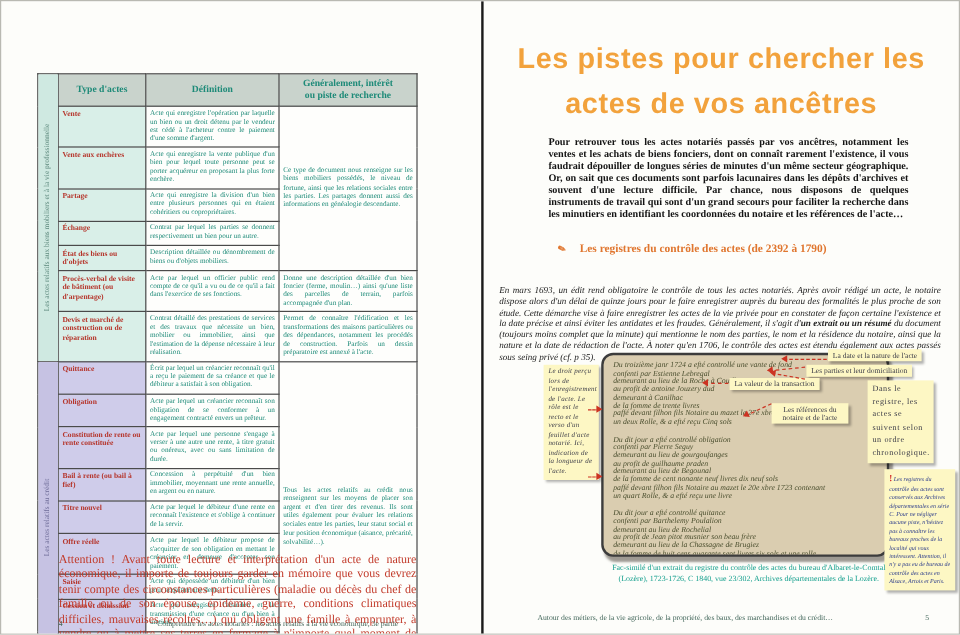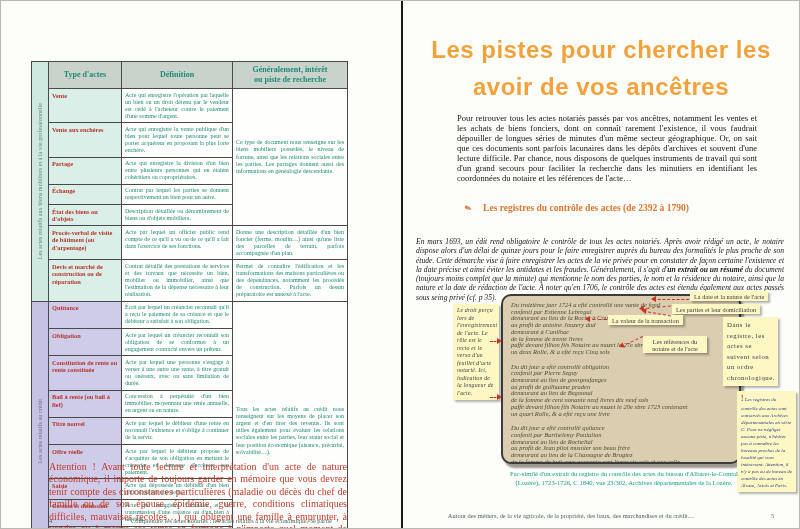--- a/index.html
+++ b/index.html
@@ -50,21 +50,21 @@
 
   
   .page-right { position:absolute; left:400px; top:0; width:400px; height:529px; }
   .title {
     position:absolute; left:30px; top:30px; width:340px; text-align:center;
     font-family:"Liberation Sans", sans-serif; font-weight:bold;
     font-size:24px; line-height:1.55; color:#f2a23c; letter-spacing:.5px;
   }
   .intro {
     position:absolute; left:56px; top:112px; width:300px;
-    font-weight:normal; font-size:8.5px; line-height:10px; text-align:justify; color:#141414;
+    font-weight:bold; font-size:8.5px; line-height:10px; text-align:justify; color:#141414;
   }
   .sec-head { position:absolute; left:64px; top:202px; font-size:9.5px; font-weight:bold; color:#e0762f; }
   .sec-head .marker { display:inline-block; margin-right:9px; font-size:8px; transform:rotate(-20deg); color:#e0762f; }
   .body-par {
     position:absolute; left:15px; top:236px; width:368px;
     font-size:7.6px; line-height:9.3px; text-align:justify; color:#202020;font-style:italic;
   }
   .facsimile {
     position:absolute; left:100px; top:293px; width:240px; height:170px;
     background:#dacdb0; border:2px solid #3c3c3c; border-radius:10px;
@@ -213,21 +213,21 @@
     <p class="warning">Attention ! Avant toute lecture et interprétation d'un acte de nature économique, il importe de toujours garder en mémoire que vous devrez tenir compte des circonstances particulières (maladie ou décès du chef de famille ou de son épouse, épidémie, guerre, conditions climatiques difficiles, mauvaises récoltes…) qui obligent une famille à emprunter, à vendre ou à mettre ses terres en fermage à n'importe quel moment de l'année.</p>
 
     <div class="footer-left">
       <span class="pnum">4</span>
       <span class="ftext">Comprendre les actes notariés : les actes relatifs à la vie économique, 3e partie</span>
     </div>
   </div>
 
   <div class="page-right">
 
-    <h1 class="title">Les pistes pour chercher les avoir de vos ancêtres</h1>
+    <h1 class="title">Les pistes pour chercher les actes de vos ancêtres</h1>
 
     <p class="intro">Pour retrouver tous les actes notariés passés par vos ancêtres, notamment les ventes et les achats de biens fonciers, dont on connaît rarement l'existence, il vous faudrait dépouiller de longues séries de minutes d'un même secteur géographique. Or, on sait que ces documents sont parfois lacunaires dans les dépôts d'archives et souvent d'une lecture difficile. Par chance, nous disposons de quelques instruments de travail qui sont d'un grand secours pour faciliter la recherche dans les minutiers en identifiant les coordonnées du notaire et les références de l'acte…</p>
 
     <h2 class="sec-head">
       <span class="marker">✎</span>
       <span>Les registres du contrôle des actes (de 2392 à 1790)</span>
     </h2>
 
     <p class="body-par">
       <span>En mars 1693, un édit rend obligatoire le contrôle de tous les actes notariés. Après avoir rédigé un acte, le notaire dispose alors d'un délai de quinze jours pour le faire enregistrer auprès du bureau des formalités le plus proche de son étude. Cette démarche vise à faire enregistrer les actes de la vie privée pour en constater de façon certaine l'existence et la date précise et ainsi éviter les antidates et les fraudes. Généralement, il s'agit d'</span><strong>un extrait ou un résumé</strong><span> du document (toujours moins complet que la minute) qui mentionne le nom des parties, le nom et la résidence du notaire, ainsi que la nature et la date de rédaction de l'acte. À noter qu'en 1706, le contrôle des actes est étendu également aux actes passés sous seing privé (cf. p 35).</span>

